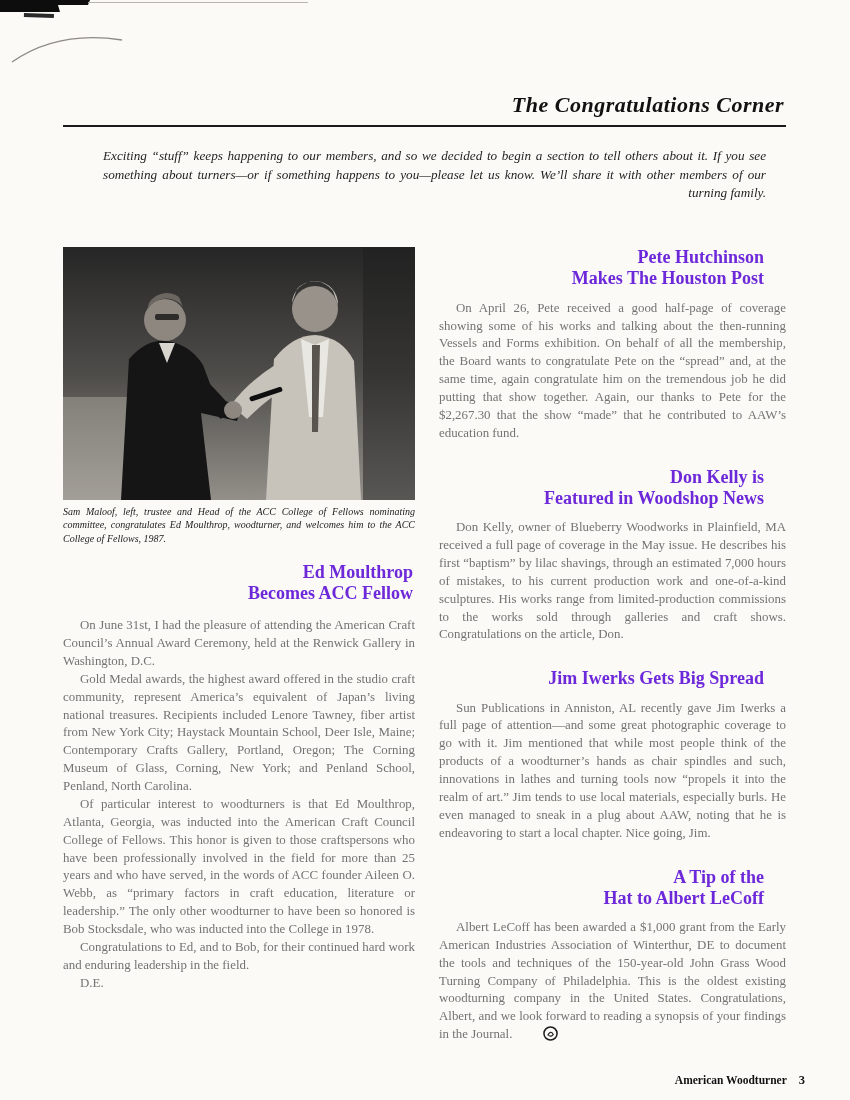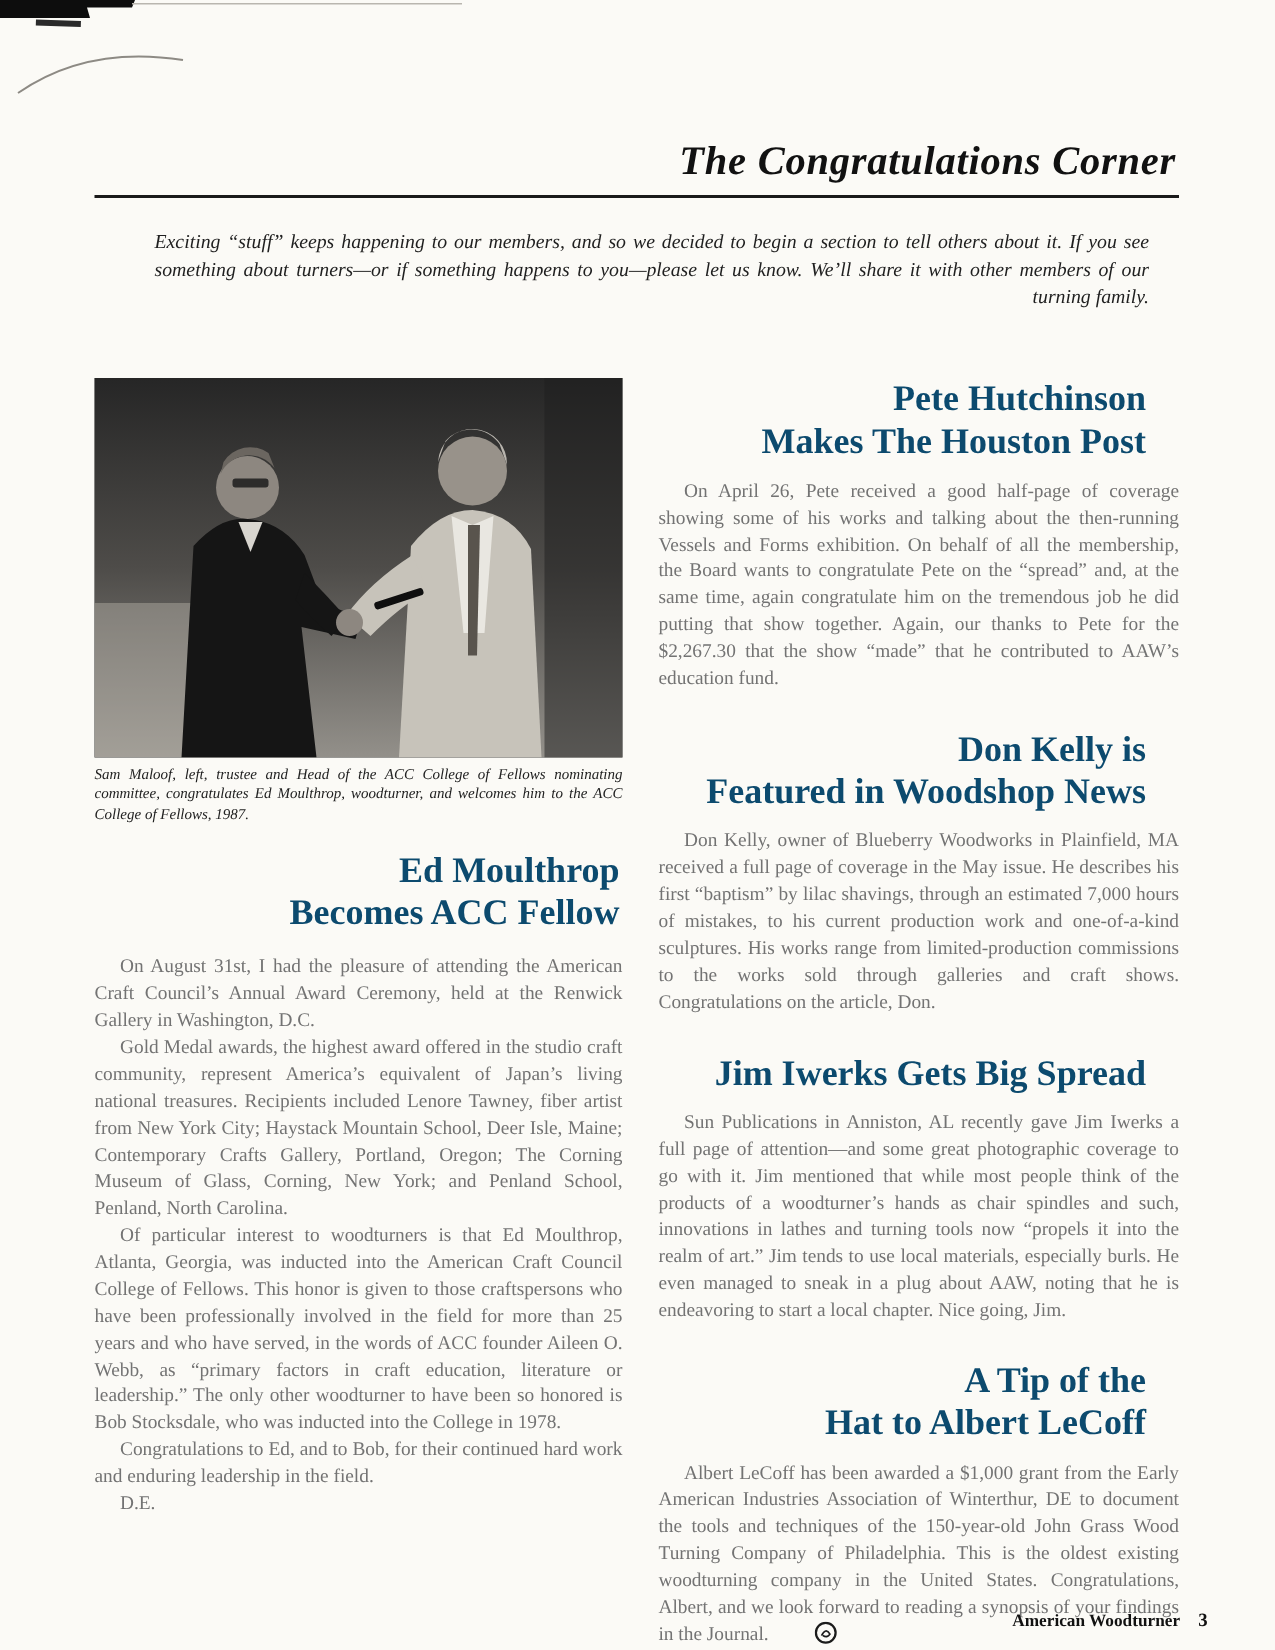--- a/index.html
+++ b/index.html
@@ -17,21 +17,21 @@
   }
   
   .scan-artifacts { position: absolute; top: 0; left: 0; width: 340px; height: 80px; pointer-events: none; }
   .top-edge-line { position: absolute; top: 2px; left: 88px; width: 220px; height: 1px; background: #b9b6af; }
 
   .content {
     position: absolute; left: 63px; top: 92px; width: 723px;
   }
   .masthead-title {
     text-align: right;
-    font-size: 27px;
+    font-size: 22px;
     font-weight: bold;
     font-style: italic;
     letter-spacing: 0.5px;
     color: #111;
     padding-right: 2px;
   }
   .masthead-rule {
     margin-top: 7px;
     border-bottom: 2.5px solid #1a1a1a;
   }
@@ -62,25 +62,25 @@
     margin-top: 5px;
     font-size: 10px;
     font-weight: normal;
     font-style: italic;
     line-height: 1.32;
     text-align: justify;
     color: #222;
   }
   h2.article-heading {
     margin: 0;
-    font-size: 24px;
+    font-size: 18px;
     line-height: 1.18;
     font-weight: bold;
     text-align: right;
-    color: #0c4a6e;
+    color: #6d28d9;
   }
   .col-left h2.article-heading { margin-top: 17px; margin-bottom: 13px; padding-right: 2px; }
   .col-right h2.article-heading { padding-right: 22px; margin-bottom: 10px; }
   .col-right h2.article-heading.subsequent { margin-top: 24px; }
   .heading-line { display: block; }
 
   p.body-p {
     margin: 0;
     font-size: 12.9px;
     line-height: 1.385;
@@ -168,21 +168,21 @@
           </svg>
         </div>
 
         <div class="photo-caption">Sam Maloof, left, trustee and Head of the ACC College of Fellows nominating committee, congratulates Ed Moulthrop, woodturner, and welcomes him to the ACC College of Fellows, 1987.</div>
 
         <h2 class="article-heading">
           <span class="heading-line">Ed Moulthrop</span>
           <span class="heading-line">Becomes ACC Fellow</span>
         </h2>
 
-        <p class="body-p">On August 31st, I had the pleasure of attending the American Craft Council’s Annual Award Ceremony, held at the Renwick Gallery in Washington, D.C.</p>
+        <p class="body-p">On June 31st, I had the pleasure of attending the American Craft Council’s Annual Award Ceremony, held at the Renwick Gallery in Washington, D.C.</p>
         <p class="body-p">Gold Medal awards, the highest award offered in the studio craft community, represent America’s equivalent of Japan’s living national treasures. Recipients included Lenore Tawney, fiber artist from New York City; Haystack Mountain School, Deer Isle, Maine; Contemporary Crafts Gallery, Portland, Oregon; The Corning Museum of Glass, Corning, New York; and Penland School, Penland, North Carolina.</p>
         <p class="body-p">Of particular interest to woodturners is that Ed Moulthrop, Atlanta, Georgia, was inducted into the American Craft Council College of Fellows. This honor is given to those craftspersons who have been professionally involved in the field for more than 25 years and who have served, in the words of ACC founder Aileen O. Webb, as “primary factors in craft education, literature or leadership.” The only other woodturner to have been so honored is Bob Stocksdale, who was inducted into the College in 1978.</p>
         <p class="body-p">Congratulations to Ed, and to Bob, for their continued hard work and enduring leadership in the field.</p>
         <p class="body-p signoff">D.E.</p>
       </div>
 
       <div class="col-right">
 
         <h2 class="article-heading">
           <span class="heading-line">Pete Hutchinson</span>

